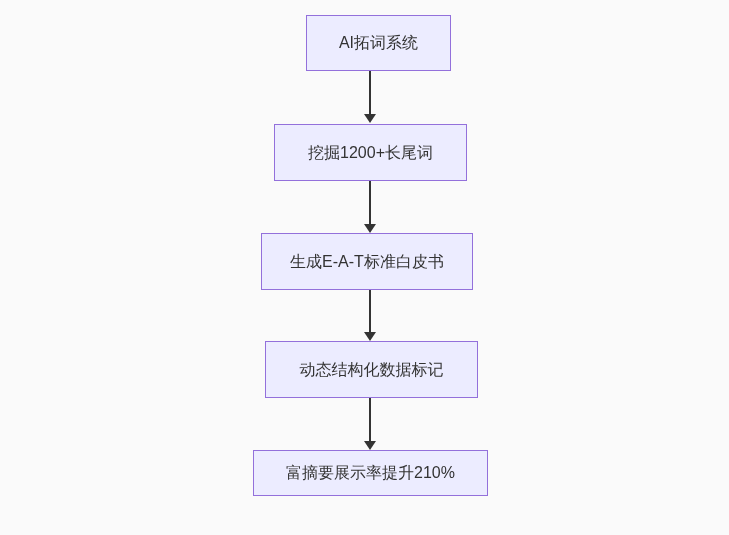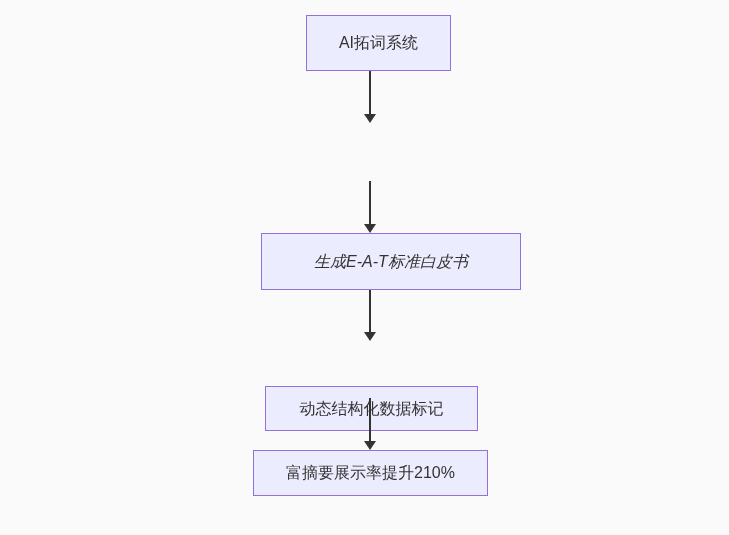--- a/index.html
+++ b/index.html
@@ -32,22 +32,22 @@
   .node-label {
     color: var(--node-text);
     font-size: 16px;
     line-height: 1.2;
     white-space: nowrap;
     text-align: center;
   }
 
   .n0 { left: 298px; top: 15px;  width: 145px; height: 56px; margin-left: 8px; }
   .n1 { left: 274px; top: 124px; width: 193px; height: 57px; }
-  .n2 { left: 261px; top: 233px; width: 260px; height: 57px; font-style: italic; }
-  .n3 { left: 265px; top: 341px; width: 213px; height: 45px; margin-top: 45px; }
+  .n2 { left: 261px; top: 233px; width: 212px; height: 57px; }
+  .n3 { left: 265px; top: 341px; width: 213px; height: 57px; }
   .n4 { left: 253px; top: 450px; width: 235px; height: 46px; }
 
   .edge { position: absolute; left: 369px; width: 2px; background: var(--arrow-color); }
   .e0 { top: 71px;  height: 44px; }
   .e1 { top: 181px; height: 44px; }
   .e2 { top: 290px; height: 43px; }
   .e3 { top: 398px; height: 44px; }
 
   .arrowhead {
     position: absolute;
@@ -67,20 +67,23 @@
 
 <div class="canvas">
 
   <div class="node n0">
     <span class="node-label">AI拓词系统</span>
   </div>
 
   <div class="edge e0"></div>
   <div class="arrowhead h0"></div>
 
+  <div class="node n1">
+    <span class="node-label">挖掘1200+长尾词</span>
+  </div>
 
   <div class="edge e1"></div>
   <div class="arrowhead h1"></div>
 
   <div class="node n2">
     <span class="node-label">生成E-A-T标准白皮书</span>
   </div>
 
   <div class="edge e2"></div>
   <div class="arrowhead h2"></div>

